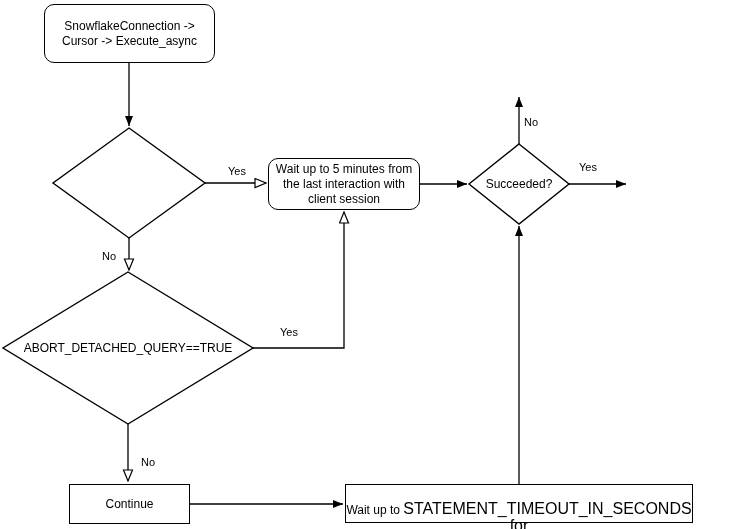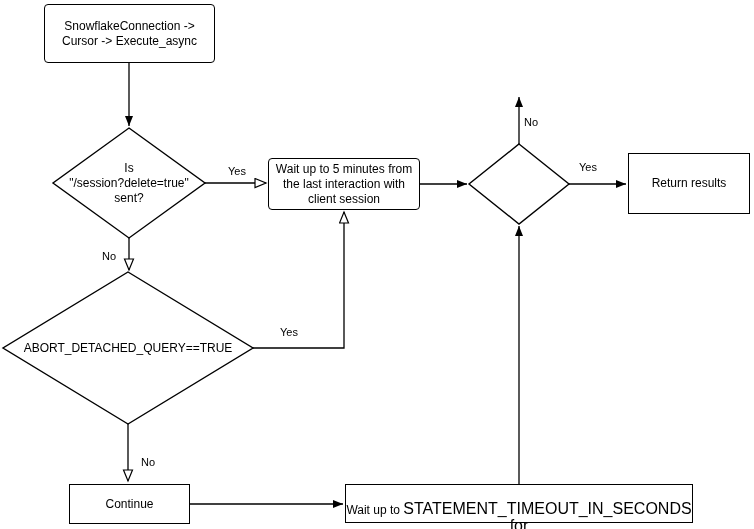--- a/index.html
+++ b/index.html
@@ -15,21 +15,21 @@
   .node {
     position: absolute;
     box-sizing: border-box;
     background: #ffffff;
     border: 1.5px solid #000000;
     display: flex; align-items: center; justify-content: center;
     text-align: center;
     font-size: 12px; line-height: 15px;
     white-space: pre-line;
   }
-  .rounded { border-radius: 4px; }
+  .rounded { border-radius: 10px; }
   .diamond-label {
     position: absolute;
     display: flex; align-items: center; justify-content: center;
     text-align: center;
     font-size: 12px; line-height: 15px;
     white-space: pre-line;
     pointer-events: none;
   }
   .edge-label {
     position: absolute;
@@ -76,35 +76,32 @@
   </svg>
 
   <div class="node rounded" style="left:44px; top:4px; width:171px; height:59px;">SnowflakeConnection -&gt;
 Cursor -&gt; Execute_async</div>
 
   <div class="node rounded" style="left:268px; top:158px; width:152px; height:52px;">Wait up to 5 minutes from
 the last interaction with
 client session</div>
 
 
-  <div class="node" style="left:628px; top:153px; width:122px; height:61px;">Return results</div>
 
   <div class="node" style="left:69px; top:484px; width:121px; height:40px;">Continue</div>
 
   <div class="node" id="node-timeout" style="left:345px; top:484px; width:348px; height:39px;">
     <div class="tline"><span class="t-small">Wait up to </span><span class="t-big">STATEMENT_TIMEOUT_IN_SECONDS for</span></div>
     
   </div>
 
-  <div class="diamond-label" style="left:53px; top:128px; width:152px; height:110px;">Is
-"/session?delete=true"
-sent?</div>
 
   <div class="diamond-label" style="left:3px; top:272px; width:250px; height:152px;">ABORT_DETACHED_QUERY==TRUE</div>
 
+  <div class="diamond-label" style="left:469px; top:144px; width:100px; height:80px;">Succeeded?</div>
 
   <div class="edge-label" style="left:237px; top:171px;">Yes</div>
   <div class="edge-label" style="left:109px; top:256px;">No</div>
   <div class="edge-label" style="left:289px; top:332px;">Yes</div>
   <div class="edge-label" style="left:148px; top:462px;">No</div>
   <div class="edge-label" style="left:588px; top:167px;">Yes</div>
   <div class="edge-label" style="left:531px; top:122px;">No</div>
 
 </div>
 

